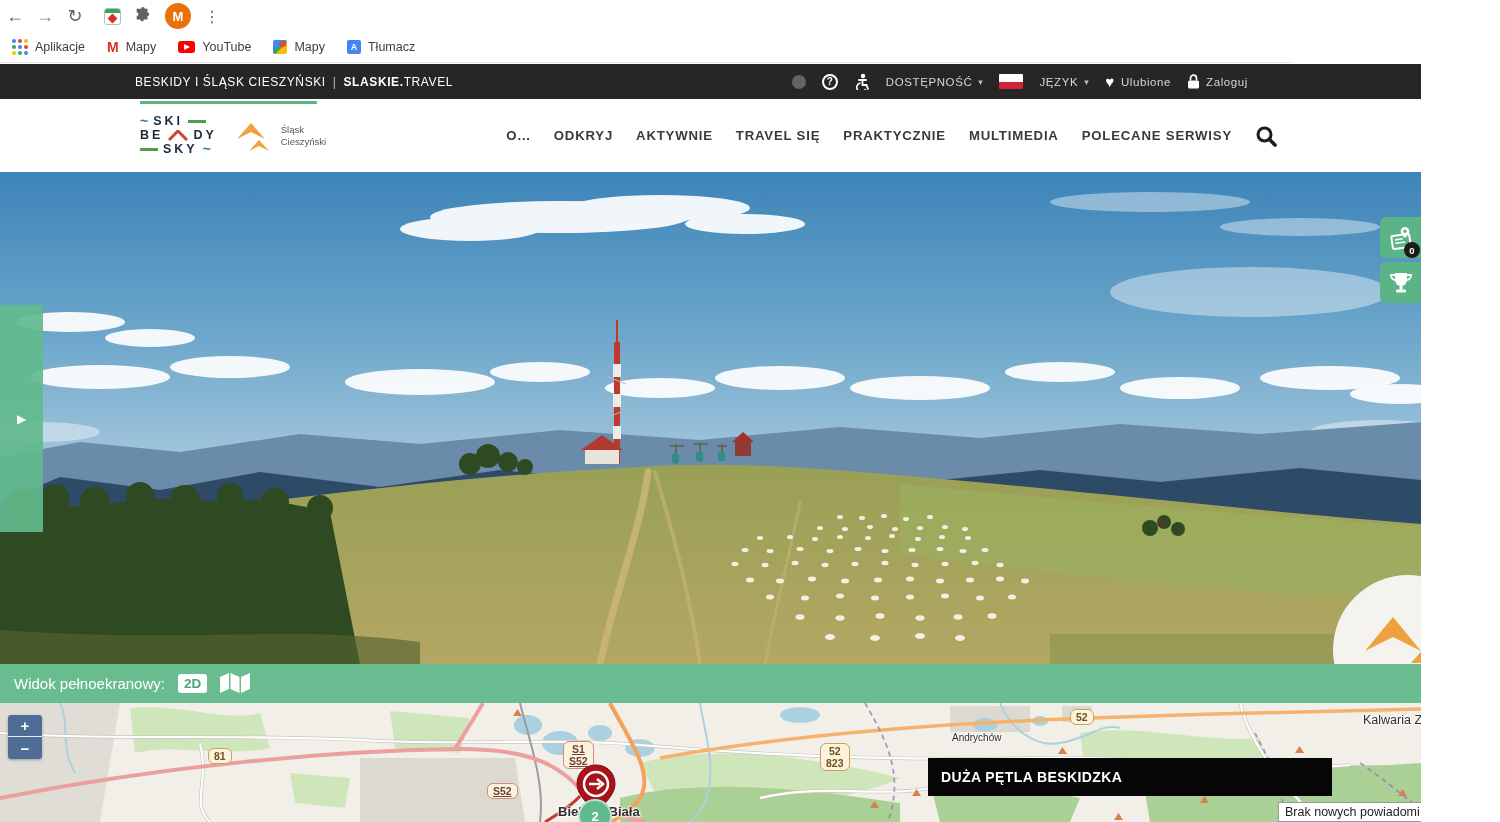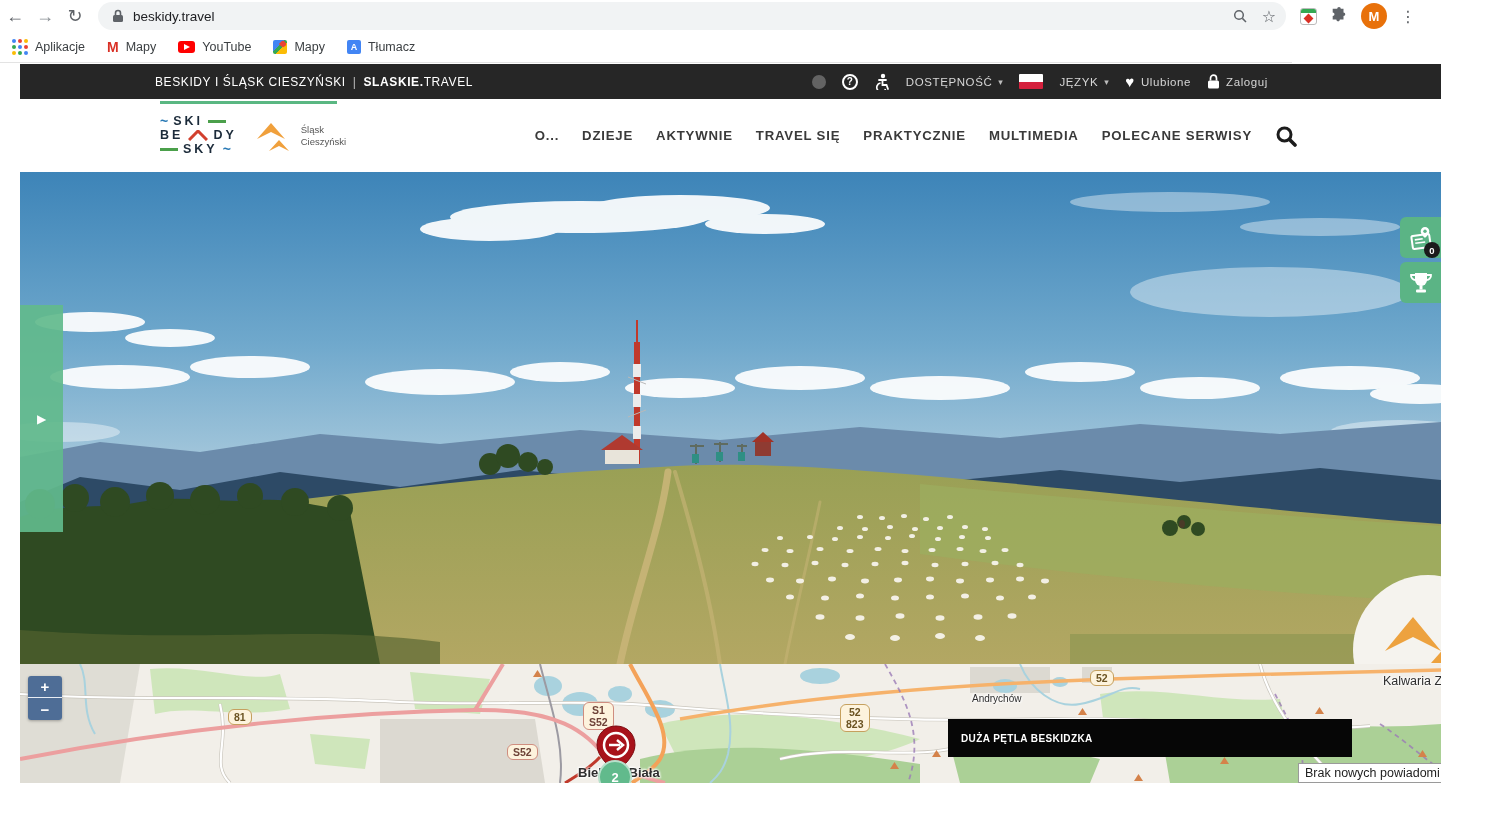--- a/index.html
+++ b/index.html
@@ -36,21 +36,21 @@
   .yt-icon { width:17px; height:12px; background:#ff0000; border-radius:3px; position:relative; }
   .yt-icon::after { content:""; position:absolute; left:6px; top:3px; border-left:6px solid #fff; border-top:3px solid transparent; border-bottom:3px solid transparent; }
   .maps-icon { width:14px; height:14px; border-radius:2px; position:relative;
                background:linear-gradient(135deg,#4285f4 0 40%,#34a853 40% 60%,#fbbc05 60% 100%); }
   .maps-icon::after { content:""; position:absolute; right:1px; top:1px; width:6px; height:6px; background:#ea4335; border-radius:50% 50% 50% 0; transform:rotate(45deg); }
   .tr-icon { width:14px; height:14px; background:#4285f4; border-radius:2px; color:#fff; font-size:9px; font-weight:bold;
              display:flex; align-items:center; justify-content:center; position:relative; }
   .tr-icon::before { content:""; position:absolute; left:-3px; top:-3px; width:8px; height:8px; background:#9bc2f7; border-radius:2px; z-index:-1; }
 
   
-  .site { position:absolute; top:64px; left:0; width:1421px; height:758px; background:#fff; overflow:hidden;margin-left:20px; }
+  .site { position:absolute; top:64px; left:0; width:1421px; height:758px; background:#fff; overflow:hidden; }
 
   .topbar { height:35px; background:#262626; display:flex; align-items:center; padding-left:135px; }
   .brand { color:#fff; font-size:12px; letter-spacing:.6px; display:flex; gap:7px; align-items:center; }
   .brand .sep { color:#bdbdbd; }
   .brand b { font-weight:bold; }
   .topbar-right { margin-left:auto; margin-right:173px; display:flex; align-items:center; gap:16px; }
   .tb-item { display:flex; align-items:center; gap:6px; color:#d6d6d6; font-size:11.5px; letter-spacing:.6px; cursor:pointer; }
   .contrast-dot { width:14px; height:14px; border-radius:50%; background:#6f6f6f; opacity:.85; }
   .help-circ { width:16px; height:16px; border-radius:50%; border:2px solid #fff; color:#fff; font-size:10px; font-weight:bold;
                display:flex; align-items:center; justify-content:center; }
@@ -92,55 +92,41 @@
             padding:2px 6px; cursor:pointer; }
 
   .map { position:relative; height:119px; overflow:hidden; background:#f2efe9; }
   .map-canvas { position:absolute; inset:0; width:100%; height:100%; display:block; }
   .zoom-ctl { position:absolute; left:8px; top:12px; width:34px; border-radius:3px; overflow:hidden; box-shadow:0 1px 3px rgba(0,0,0,.3); }
   .zoom-btn { width:34px; height:22px; background:#4e6d96; color:#fff; font-size:15px; font-weight:bold;
               display:flex; align-items:center; justify-content:center; cursor:pointer; }
   .zoom-btn:first-child { border-bottom:1px solid #e8edf4; }
   .shield { position:absolute; background:#fdf3dd; border:1.5px solid #c5a05e; color:#6b5322; border-radius:6px;
             font-size:10.5px; font-weight:bold; line-height:1.15; padding:1px 5px; text-align:center; }
-  .shield.sroad { border-color:#cf8d7f; color:#6e4338; }
+  .shield.sroad { border-color:#cf8d7f; color:#6e4338;text-decoration:underline; }
   .city-label { position:absolute; color:#2e2e2e; font-size:13px;
                 text-shadow:0 0 3px #fff,1px 1px 2px #fff,-1px -1px 2px #fff; white-space:nowrap; }
   .pin-wrap { position:absolute; left:574px; top:60px; width:44px; height:52px; }
   .cluster { position:absolute; left:578px; top:96px; width:34px; height:34px; border-radius:50%;
              background:#61ba8c; border:2px solid rgba(255,255,255,.55); color:#fff; font-size:13px; font-weight:bold;
              display:flex; align-items:center; justify-content:center; }
-  .route-box { position:absolute; left:928px; color:#fff; font-weight:bold; font-size:10px; letter-spacing:.4px;
+  .route-box { position:absolute; left:928px; color:#fff; font-weight:bold; font-size:14px; letter-spacing:.4px;
                display:flex; align-items:center; padding-left:13px; cursor:pointer; }
   .route-box.duza { top:55px; width:404px; height:38px; background:#060606; }
   .route-box.mala { top:97px; width:320px; height:22px; background:#5fb98b; align-items:flex-start; padding-top:4px; }
   .notif-tip { position:absolute; left:1278px; top:99px; height:20px; background:#fff; border:1px solid #9a9a9a;
                font-size:12.5px; color:#222; padding:2px 6px; white-space:nowrap; width:170px; overflow:hidden; }
 </style>
 </head>
 <body>
 
 <div class="chrome-row1">
   <span class="nav-glyph">←</span>
   <span class="nav-glyph fwd">→</span>
   <span class="nav-glyph">↻</span>
-  <div class="omnibox">
-    <svg width="12" height="14" viewBox="0 0 12 14">
-      <rect x="1" y="6" width="10" height="7" rx="1.5" fill="#5f6368"></rect>
-      <path d="M3.5 6 V4 a2.5 2.5 0 0 1 5 0 V6" fill="none" stroke="#5f6368" stroke-width="1.6"></path>
-    </svg>
-    <span class="omni-url">beskidy.travel</span>
-    <span class="omni-right">
-      <svg width="15" height="15" viewBox="0 0 15 15">
-        <circle cx="6" cy="6" r="4.3" fill="none" stroke="#5f6368" stroke-width="1.5"></circle>
-        <line x1="9.4" y1="9.4" x2="13" y2="13" stroke="#5f6368" stroke-width="1.5"></line>
-      </svg>
-      <span class="star-glyph">☆</span>
-    </span>
-  </div>
   <div class="chrome-right">
     <span class="ext-badge"></span>
     <svg width="18" height="18" viewBox="0 0 20 20">
       <path d="M8 2 a2 2 0 0 1 4 0 h3 v4 a2 2 0 0 1 0 4 v4 h-4 a2 2 0 0 1 -4 0 H3 v-4 a2 2 0 0 0 0 -4 V2 z" fill="#5f6368"></path>
     </svg>
     <span class="avatar" style="background:#e8710a">M</span>
     <span class="more-glyph">⋮</span>
   </div>
 </div>
 
@@ -247,21 +233,21 @@
           <path d="M16 32 L26 21 L36 32 L26 27 z" fill="#f0a03c"></path>
         </svg>
         <div class="partner-name">
           <div>Śląsk</div>
           <div>Cieszyński</div>
         </div>
       </div>
     </div>
     <div class="mainmenu">
       <span class="menu-item">O...</span>
-      <span class="menu-item">DZIEJE</span>
+      <span class="menu-item">ODKRYJ</span>
       <span class="menu-item">AKTYWNIE</span>
       <span class="menu-item">TRAVEL SIĘ</span>
       <span class="menu-item">PRAKTYCZNIE</span>
       <span class="menu-item">MULTIMEDIA</span>
       <span class="menu-item">POLECANE SERWISY</span>
       <svg width="22" height="22" viewBox="0 0 22 22">
         <circle cx="9.5" cy="9.5" r="6.5" fill="none" stroke="#1c1c1c" stroke-width="3"></circle>
         <line x1="14.5" y1="14.5" x2="20" y2="20" stroke="#1c1c1c" stroke-width="3.6" stroke-linecap="round"></line>
       </svg>
     </div>
@@ -461,20 +447,29 @@
     </div>
 
     <div class="hero-logo-circle">
       <svg width="80" height="56" viewBox="0 0 80 56">
         <path d="M4 44 L32 10 L60 44 L32 30 z" fill="#eda23f"></path>
         <path d="M50 56 L66 38 L80 56 z" fill="#eda23f"></path>
       </svg>
     </div>
   </div>
 
+  <div class="fsbar">
+    <span class="fsbar-label">Widok pełnoekranowy:</span>
+    <span class="btn-2d">2D</span>
+    <svg width="30" height="22" viewBox="0 0 30 22">
+      <path d="M0 4 L9 0 V16 L0 20 z" fill="#fff"></path>
+      <path d="M10.5 0 L19.5 4 V20 L10.5 16 z" fill="#fff"></path>
+      <path d="M21 4 L30 0 V16 L21 20 z" fill="#fff"></path>
+    </svg>
+  </div>
 
   <div class="map">
     <svg class="map-canvas" viewBox="0 0 1421 119" preserveAspectRatio="none">
       <rect width="1421" height="119" fill="#f2efe9"></rect>
       <g fill="#dcd9d1">
         <path d="M0,0 H120 L100,119 H0 z" opacity=".85"></path>
         <path d="M360,55 H515 L525,119 H360 z"></path>
         <rect x="950" y="3" width="80" height="26"></rect>
         <rect x="1062" y="3" width="30" height="16"></rect>
       </g>

